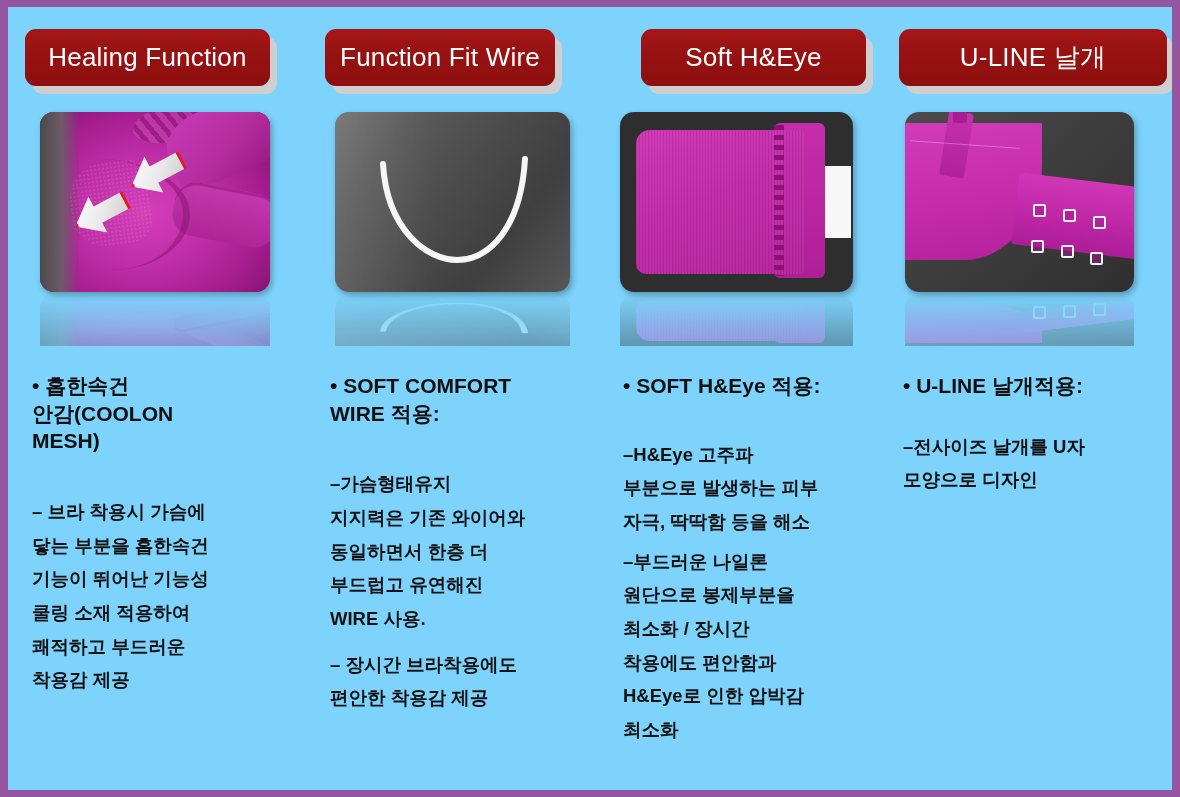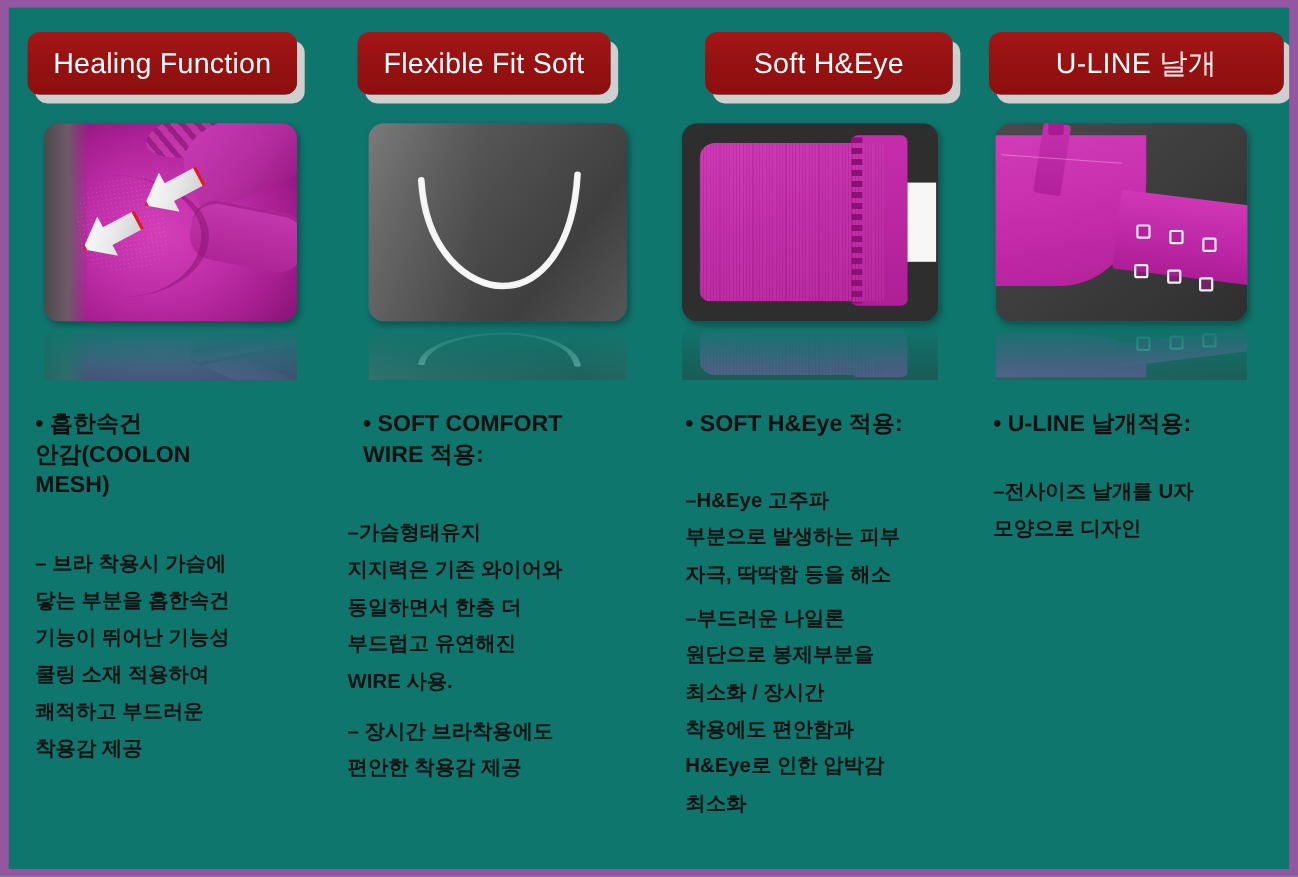--- a/index.html
+++ b/index.html
@@ -7,21 +7,21 @@
     padding: 0;
     background: #ffffff;
   }
   body {
     font-family: "Liberation Sans", "DejaVu Sans", sans-serif;
   }
   .page {
     position: relative;
     width: 1180px;
     height: 797px;
-    background: #0f766e;
+    background: #7dd3fc;
     box-sizing: border-box;
     border-left: 8px solid #9456a0;
     border-right: 8px solid #9456a0;
     border-top: 7px solid #9456a0;
     border-bottom: 7px solid #9456a0;
     overflow: hidden;
   }
   .columns {
     display: flex;
     width: 100%;
@@ -277,21 +277,21 @@
   .lead-3 { margin-left: 12px; }
 
   .para {
     font-size: 18.5px;
     line-height: 1.82;
     color: #121212;
     margin: 0;
     white-space: pre-line;
   }
   .para-0 { margin-left: 24px; margin-top: 40px; }
-  .para-1 { margin-left: 8px; margin-top: 40px; }
+  .para-1 { margin-left: 22px; margin-top: 40px; }
   .para-2 { margin-left: 15px; margin-top: 38px; }
   .para-3 { margin-left: 12px; margin-top: 30px; }
   .para + .para { margin-top: 12px; }
   .para-2 + .para-2 { margin-top: 6px; }
   .para-3 + .para-3 { margin-top: 6px; }
 </style>
 </head>
 <body>
 
 <div class="page">
@@ -332,21 +332,21 @@
 닿는 부분을 흡한속건
 기능이 뛰어난 기능성
 쿨링 소재 적용하여
 쾌적하고 부드러운
 착용감 제공</p>
       </div>
     </div>
 
     <div class="col col-1">
       <div class="header-wrap">
-        <div class="pill pill-1">Flexible Fit Soft</div>
+        <div class="pill pill-1">Function Fit Wire</div>
       </div>
 
       <div class="photo-wrap">
         <div class="photo photo-1">
           <div class="scene scene-wire">
             <div class="sheen"></div>
             <svg class="wire-svg" viewBox="0 0 235 180" preserveAspectRatio="none">
               <path d="M48,52 C52,118 92,148 122,148 C154,148 186,116 190,47" fill="none" stroke="#f4f4f4" stroke-width="6" stroke-linecap="round"></path>
               <path d="M48,52 C52,118 92,148 122,148 C154,148 186,116 190,47" fill="none" stroke="rgba(255,255,255,0.35)" stroke-width="2" stroke-linecap="round"></path>
             </svg>

